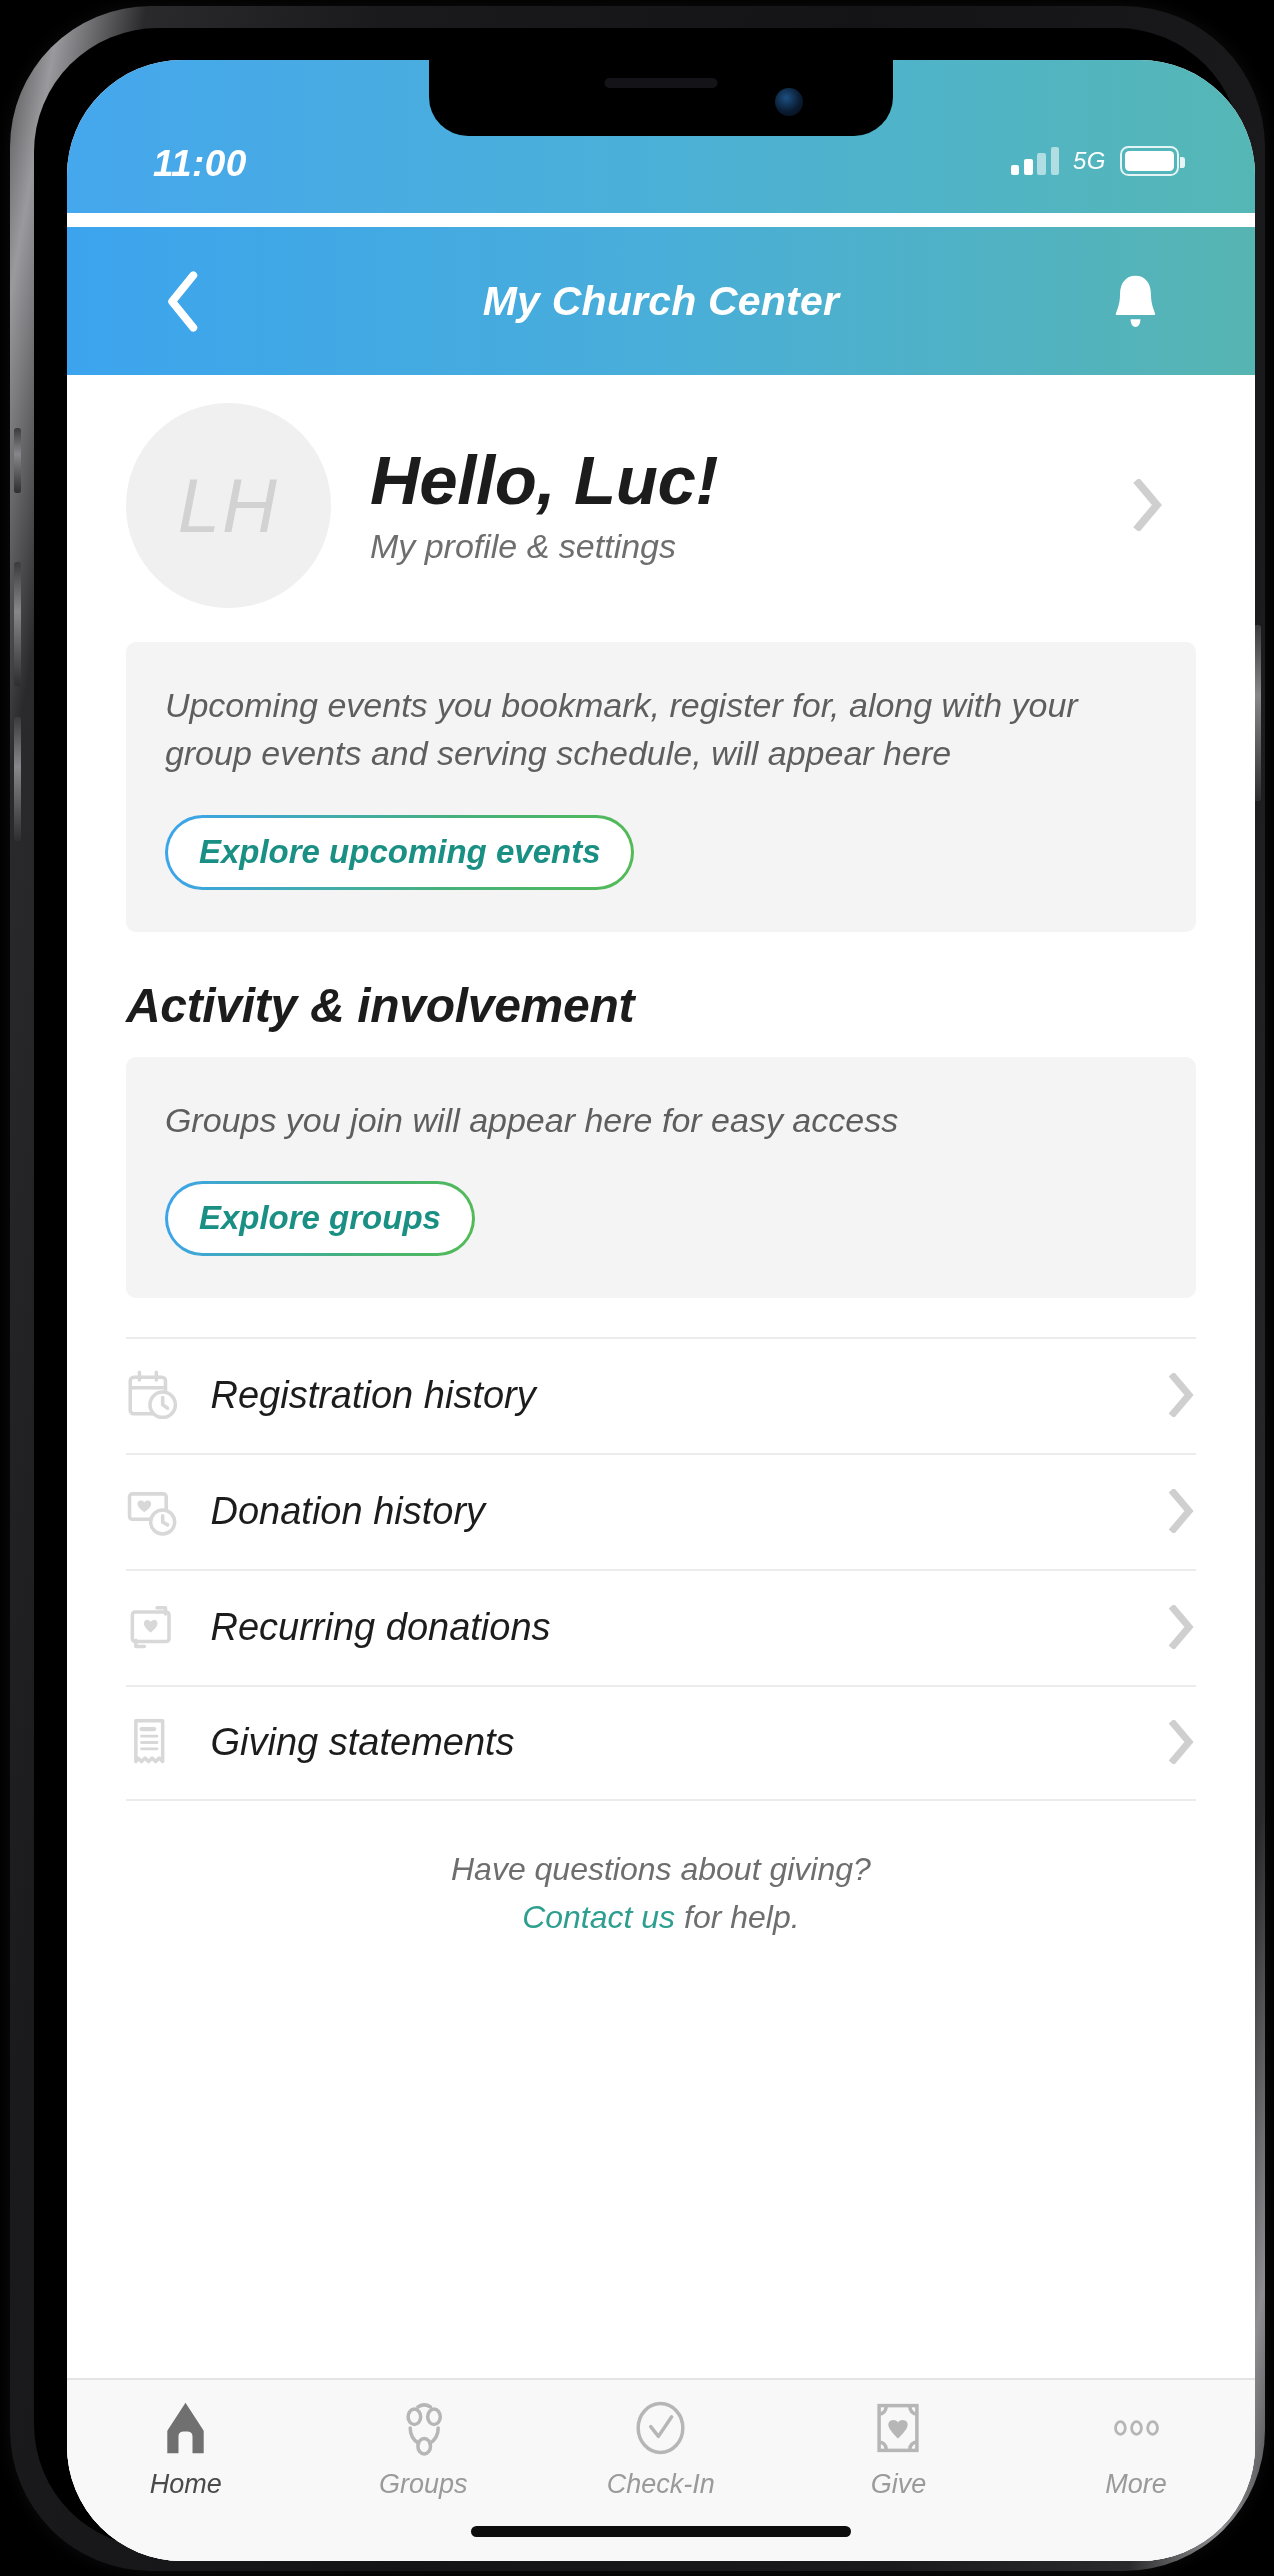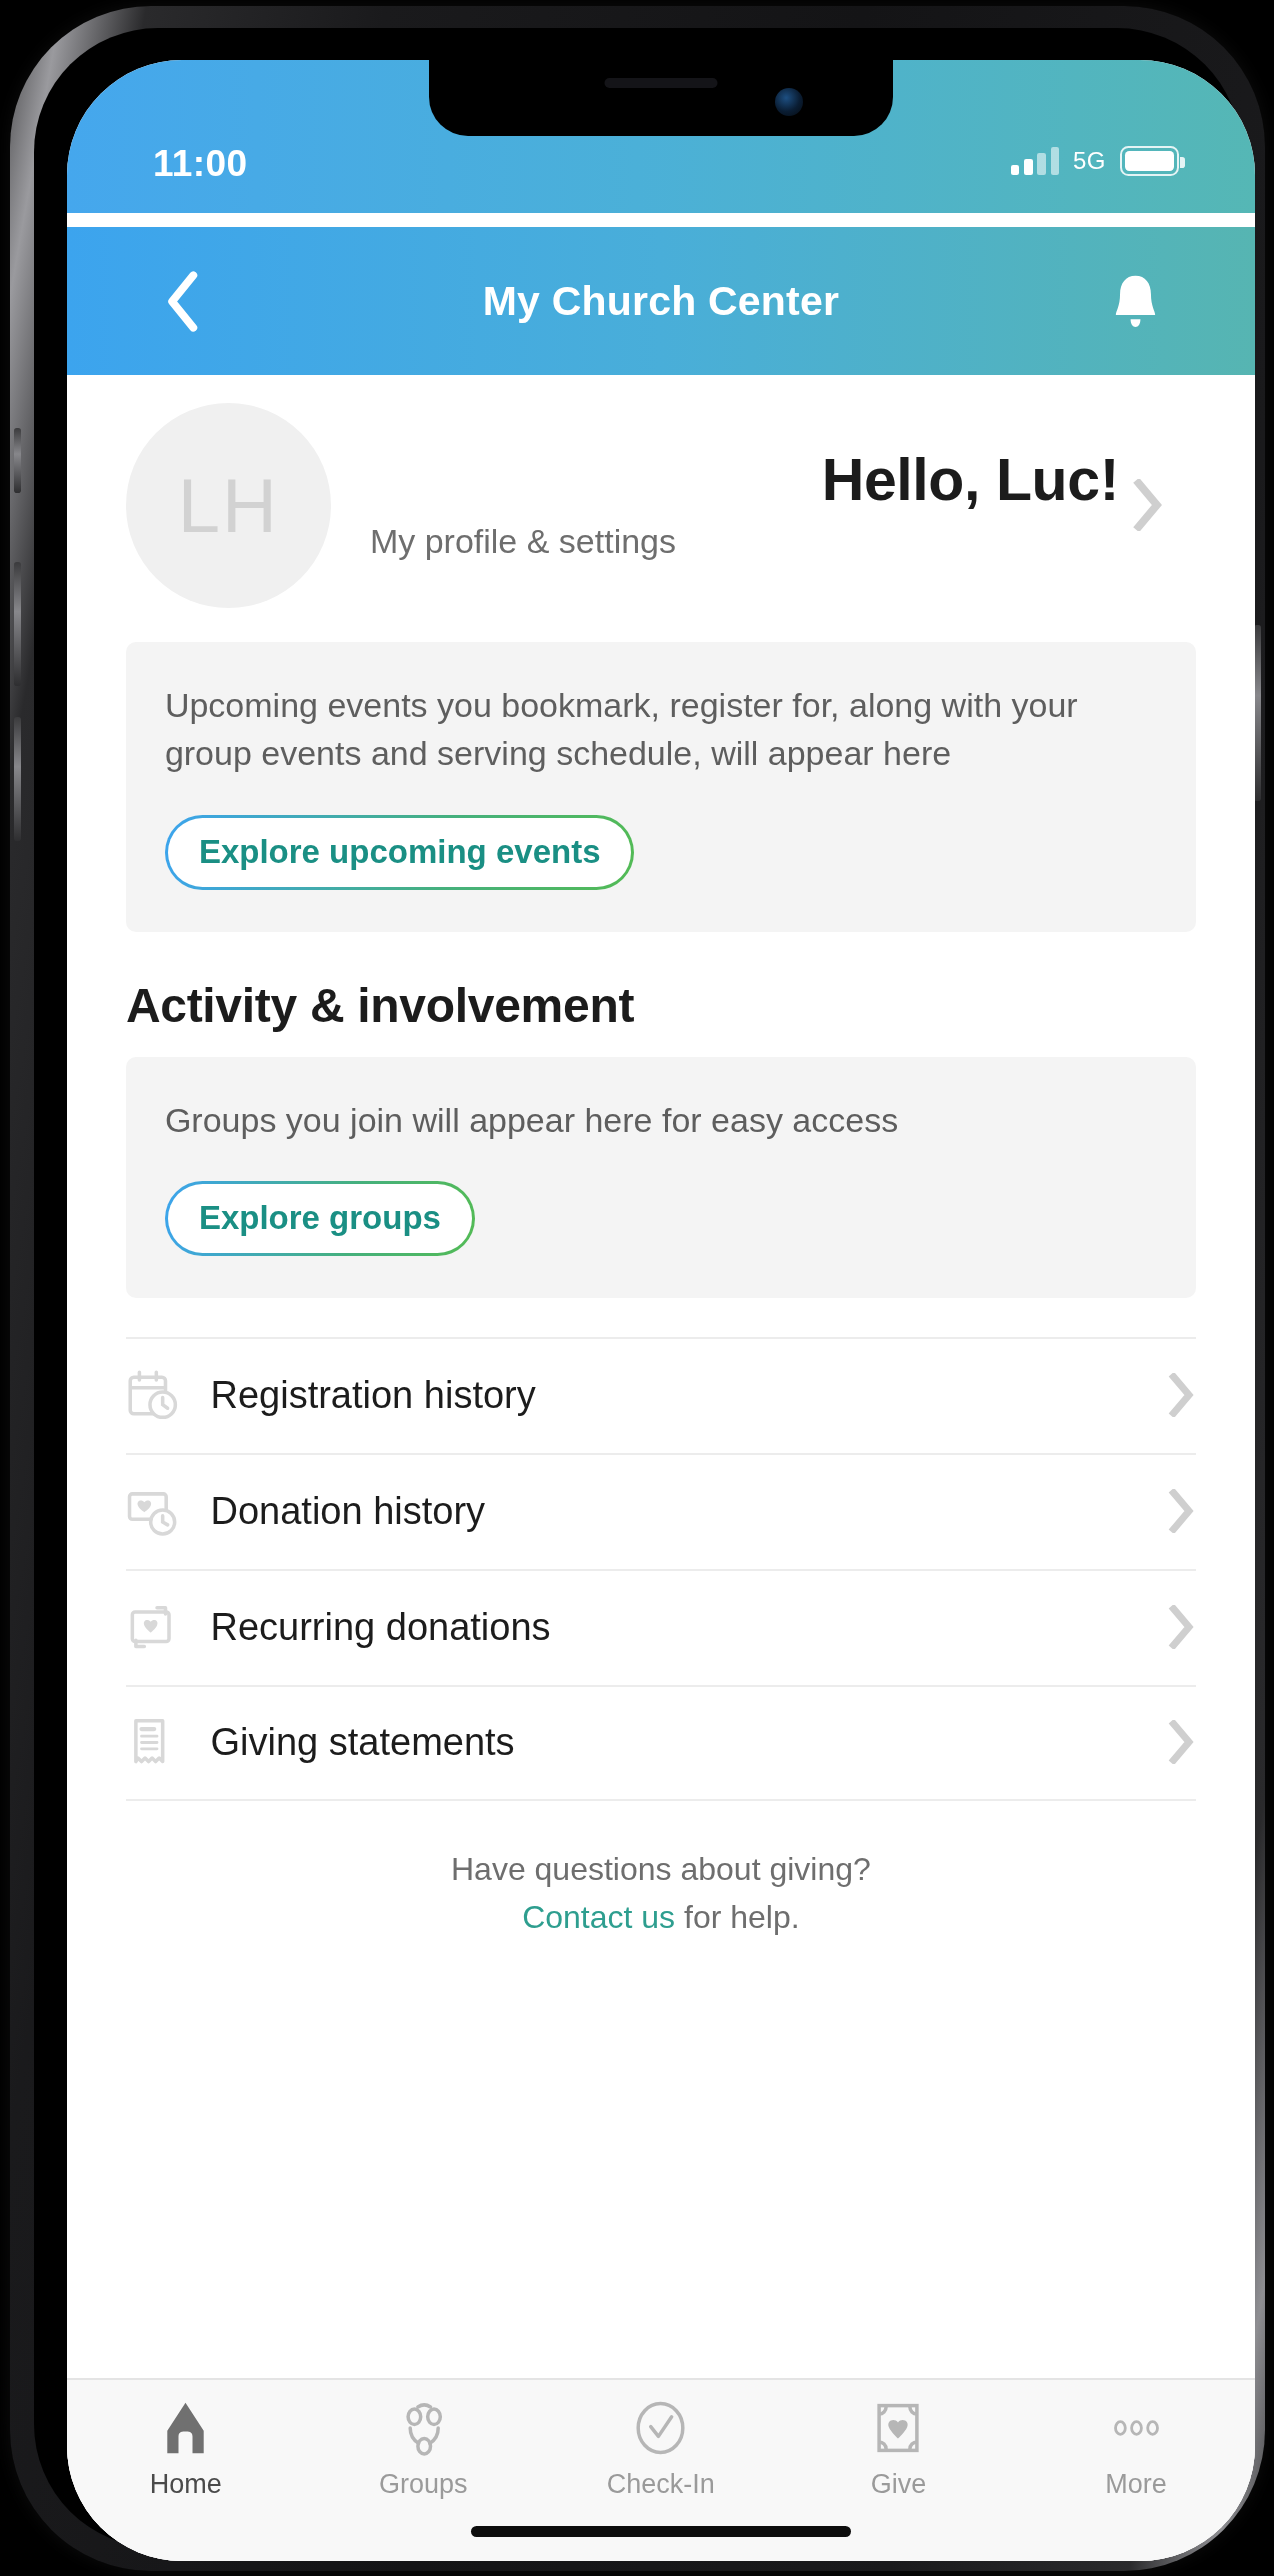--- a/index.html
+++ b/index.html
@@ -30,20 +30,21 @@
     border-radius: 124px;
     background: #000000;
   }
   #phone-screen {
     position: absolute;
     left: 33px; top: 32px;
     width: 1188px; height: 2501px;
     border-radius: 115px;
     background: #ffffff;
     overflow: hidden;
+    font-style: italic;
   }
 
   
   .side-btn {
     position: absolute;
     background: linear-gradient(180deg,#3b3b3d,#87878b 40%,#2e2e30);
     border-radius: 2.8px;
   }
   #btn-mute  { left: 4.2px;  top: 422px;  width: 7px; height: 65px; }
   #btn-volup { left: 4.2px;  top: 556px;  width: 7px; height: 124px; }
@@ -150,22 +151,22 @@
     width: 205px; height: 205px; border-radius: 50%;
     background: #f0f0f0;
     display: flex; align-items: center; justify-content: center;
     flex: none;
   }
   #avatar-initials {
     font-size: 76px; font-weight: 300; color: #d2d2d2; letter-spacing: 2.1px;
   }
   #profile-text { margin-left: 39px; flex: 1; }
   #profile-greeting {
-    font-size: 59px; font-weight: bold; color: #1c1c1c;
-    letter-spacing: -0.4px; line-height: 1.05; text-align: right;
+    font-size: 69px; font-weight: bold; color: #1c1c1c;
+    letter-spacing: -0.4px; line-height: 1.05;
   }
   #profile-subtitle {
     font-size: 34px; color: #6e6e6e; margin-top: 9.9px;
   }
   #profile-chevron { flex: none; margin-left: 14px; }
 
   
   .info-card {
     margin: 0 59px; background: #f4f4f4; border-radius: 9.9px;
     padding: 39px 39px 42px 39px;

